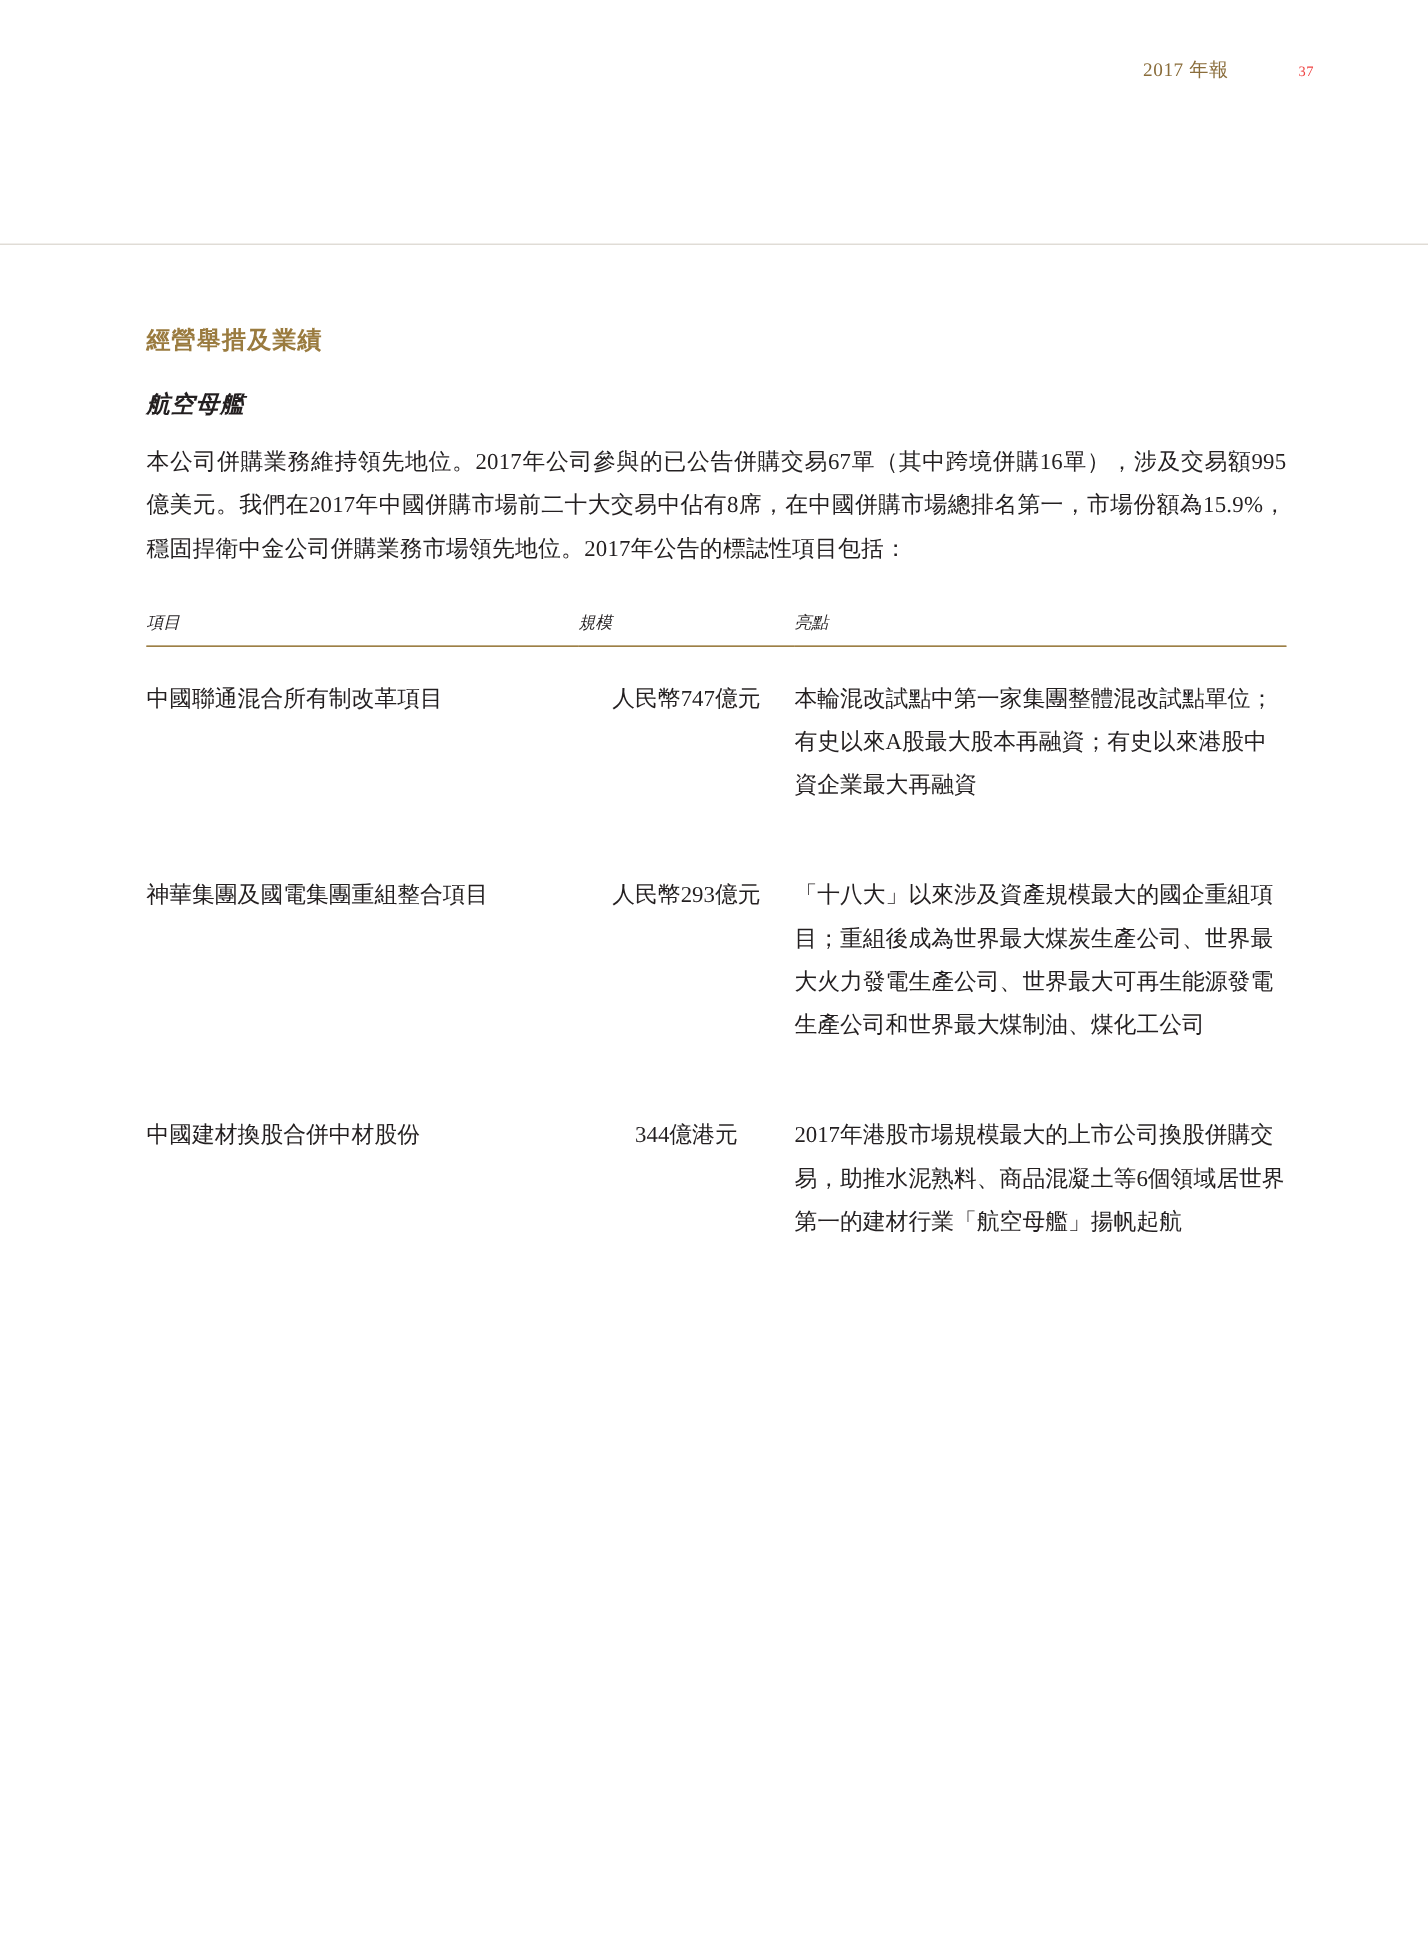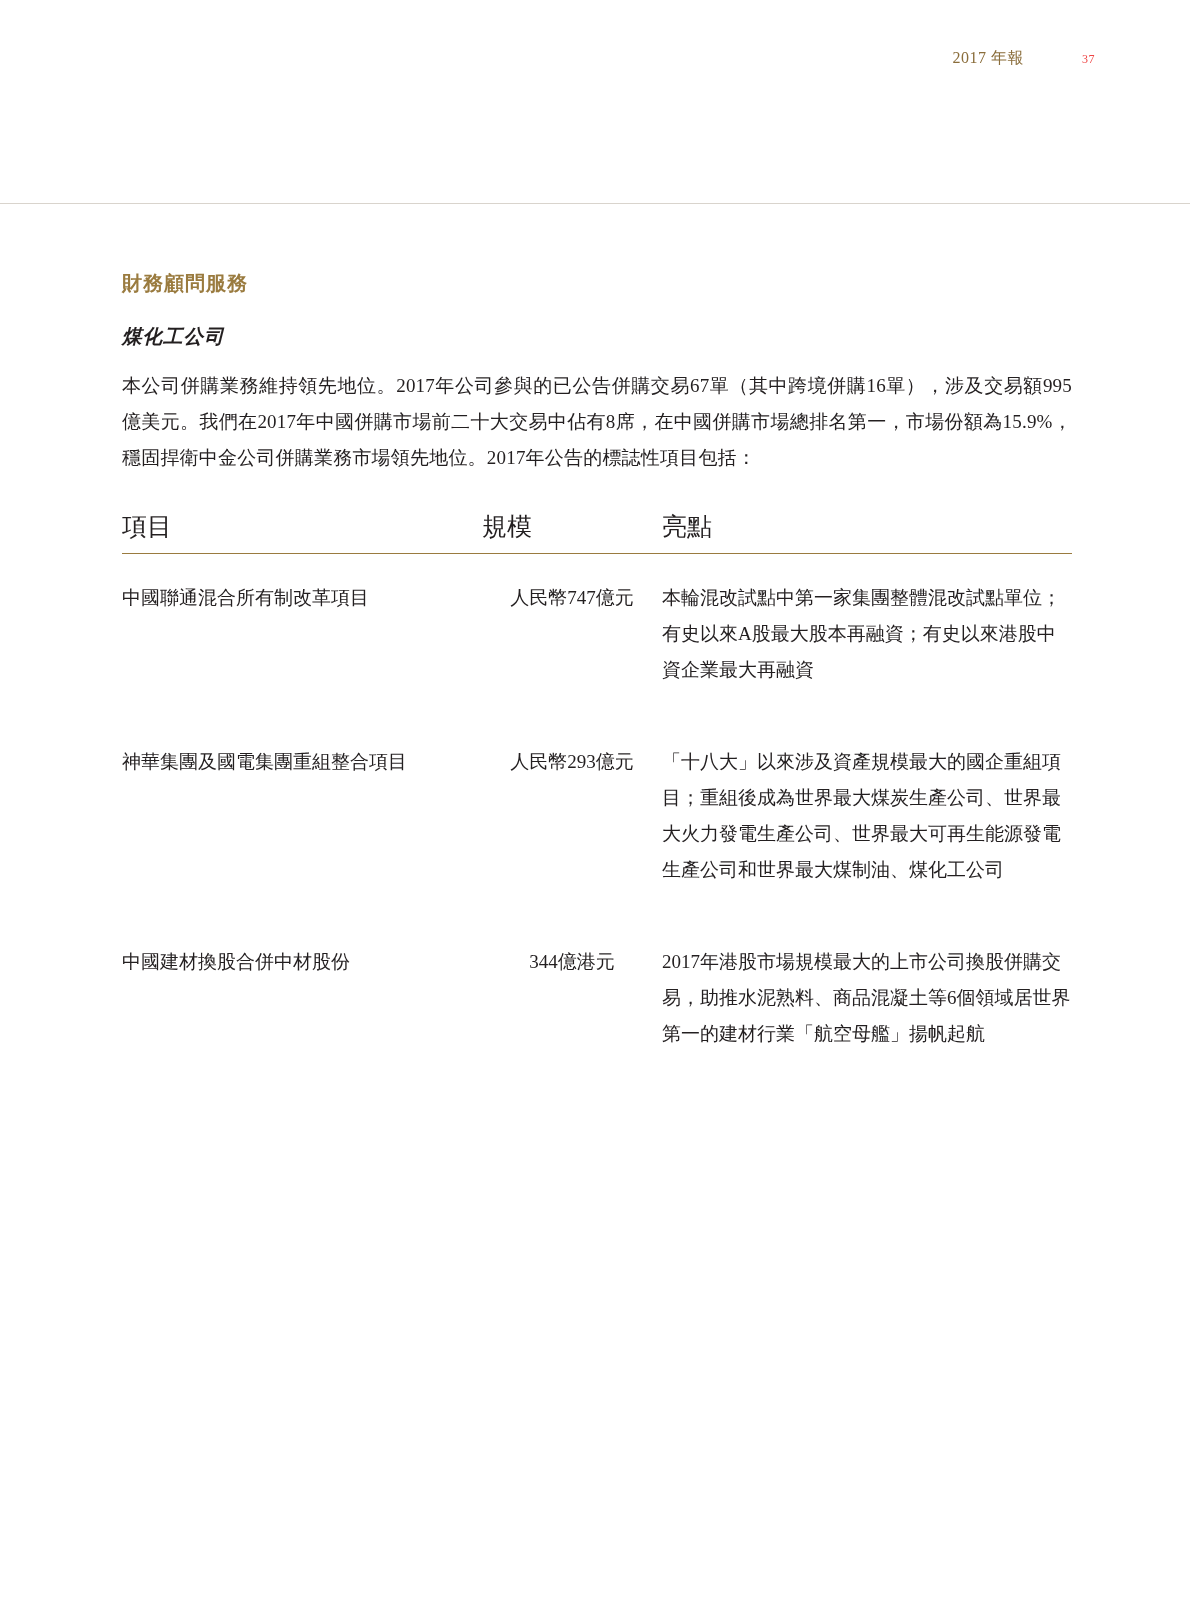--- a/index.html
+++ b/index.html
@@ -86,23 +86,24 @@
   table.deal-table {
     width: 950px;
     border-collapse: collapse;
     margin-top: 24px;
     font-size: 19px;
   }
   table.deal-table th {
     font-weight: normal;
     text-align: left;
     padding: 0 0 10px 0;
-    font-size: 25px;
+    font-size: 14px;
     color: #231f20;
     vertical-align: bottom;
+    font-style: italic;
   }
   table.deal-table thead tr {
     border-bottom: 1.5px solid #9a7b3f;
   }
   table.deal-table td {
     vertical-align: top;
     padding: 22px 0 34px 0;
     line-height: 36px;
   }
   col.c-item { width: 360px; }
@@ -124,23 +125,23 @@
 <div class="page">
 
   <div class="header">
     <span class="year">2017 年報</span>
     <span class="pageno">37</span>
   </div>
   <div class="header-rule"></div>
 
   <div class="content">
 
-    <h1 class="section-title">財務顧問服務</h1>
+    <h1 class="section-title">經營舉措及業績</h1>
 
-    <h2 class="sub-title">煤化工公司</h2>
+    <h2 class="sub-title">航空母艦</h2>
 
     <p class="body-text">本公司併購業務維持領先地位。2017年公司參與的已公告併購交易67單（其中跨境併購16單），涉及交易額995億美元。我們在2017年中國併購市場前二十大交易中佔有8席，在中國併購市場總排名第一，市場份額為15.9%，穩固捍衛中金公司併購業務市場領先地位。2017年公告的標誌性項目包括：</p>
 
     <table class="deal-table">
       <colgroup>
         <col class="c-item">
         <col class="c-scale">
         <col class="c-high">
       </colgroup>
       <thead>

